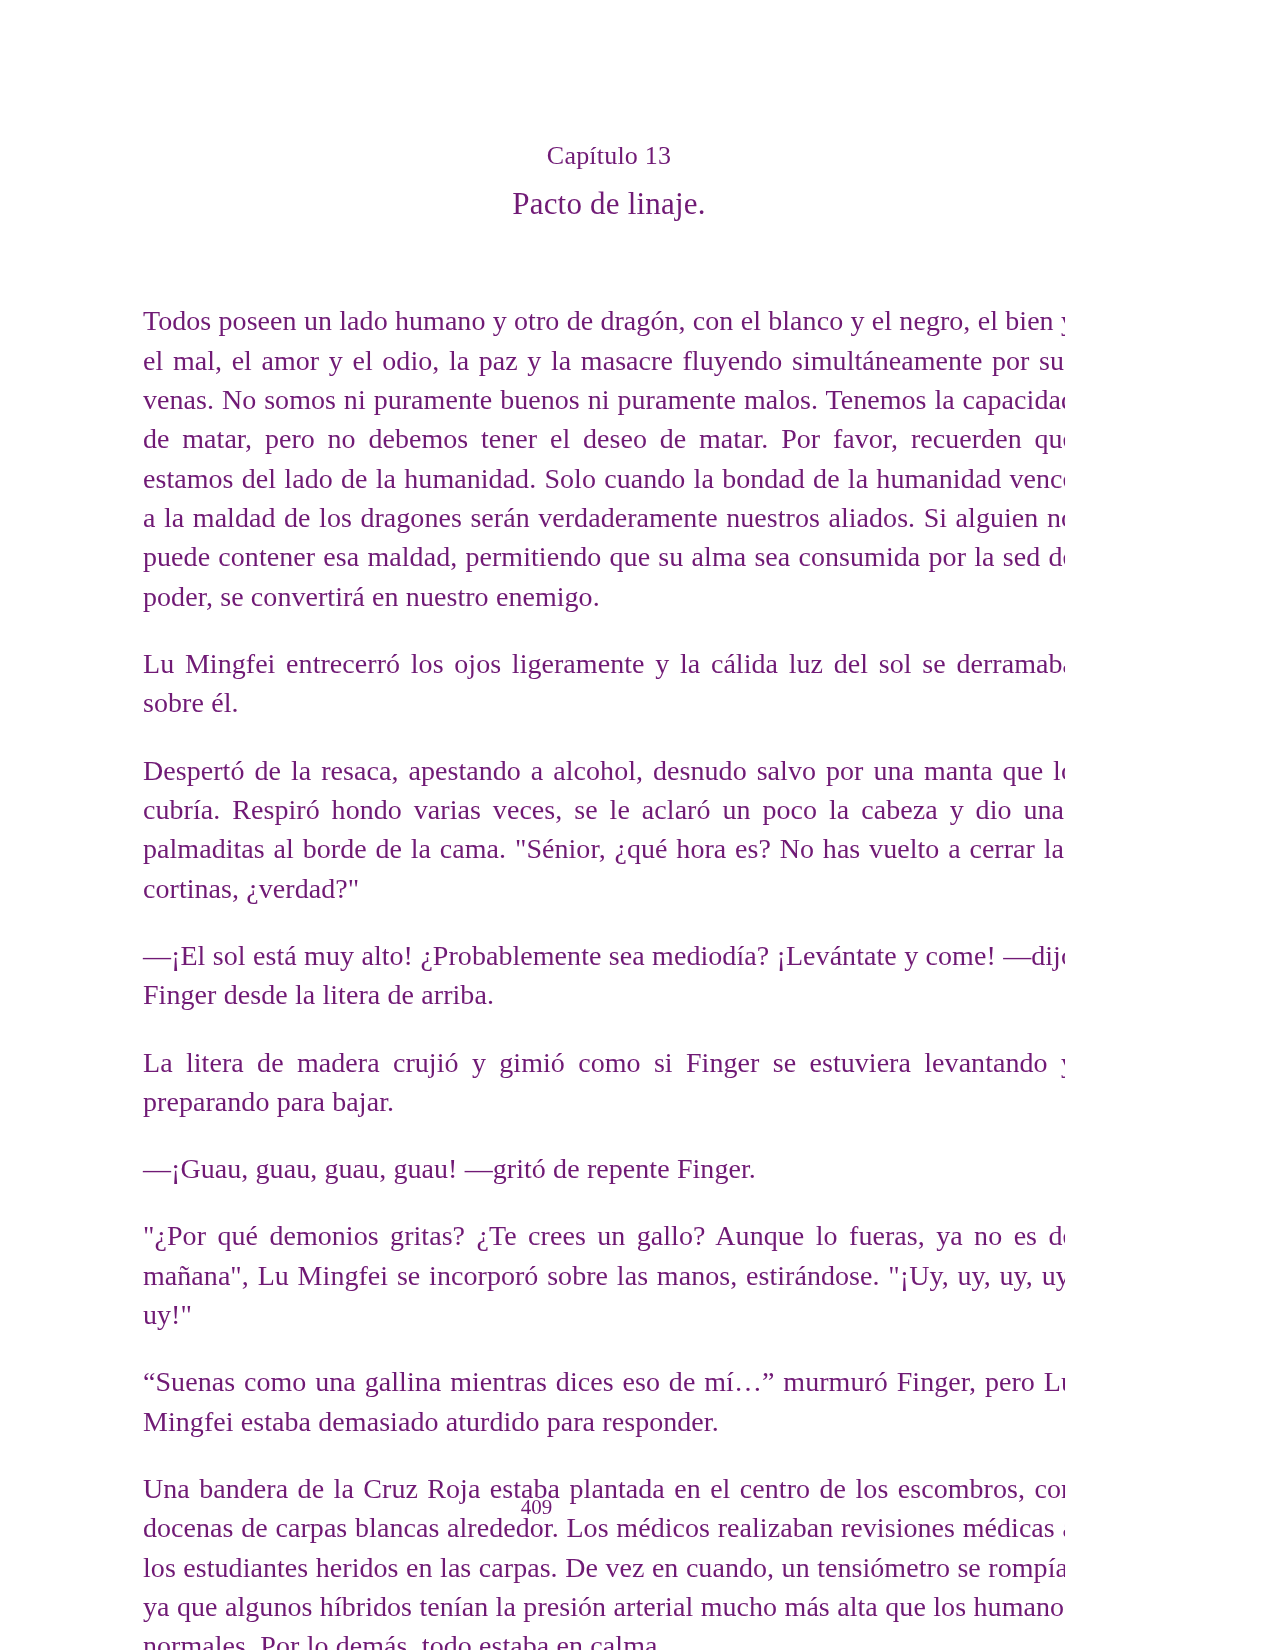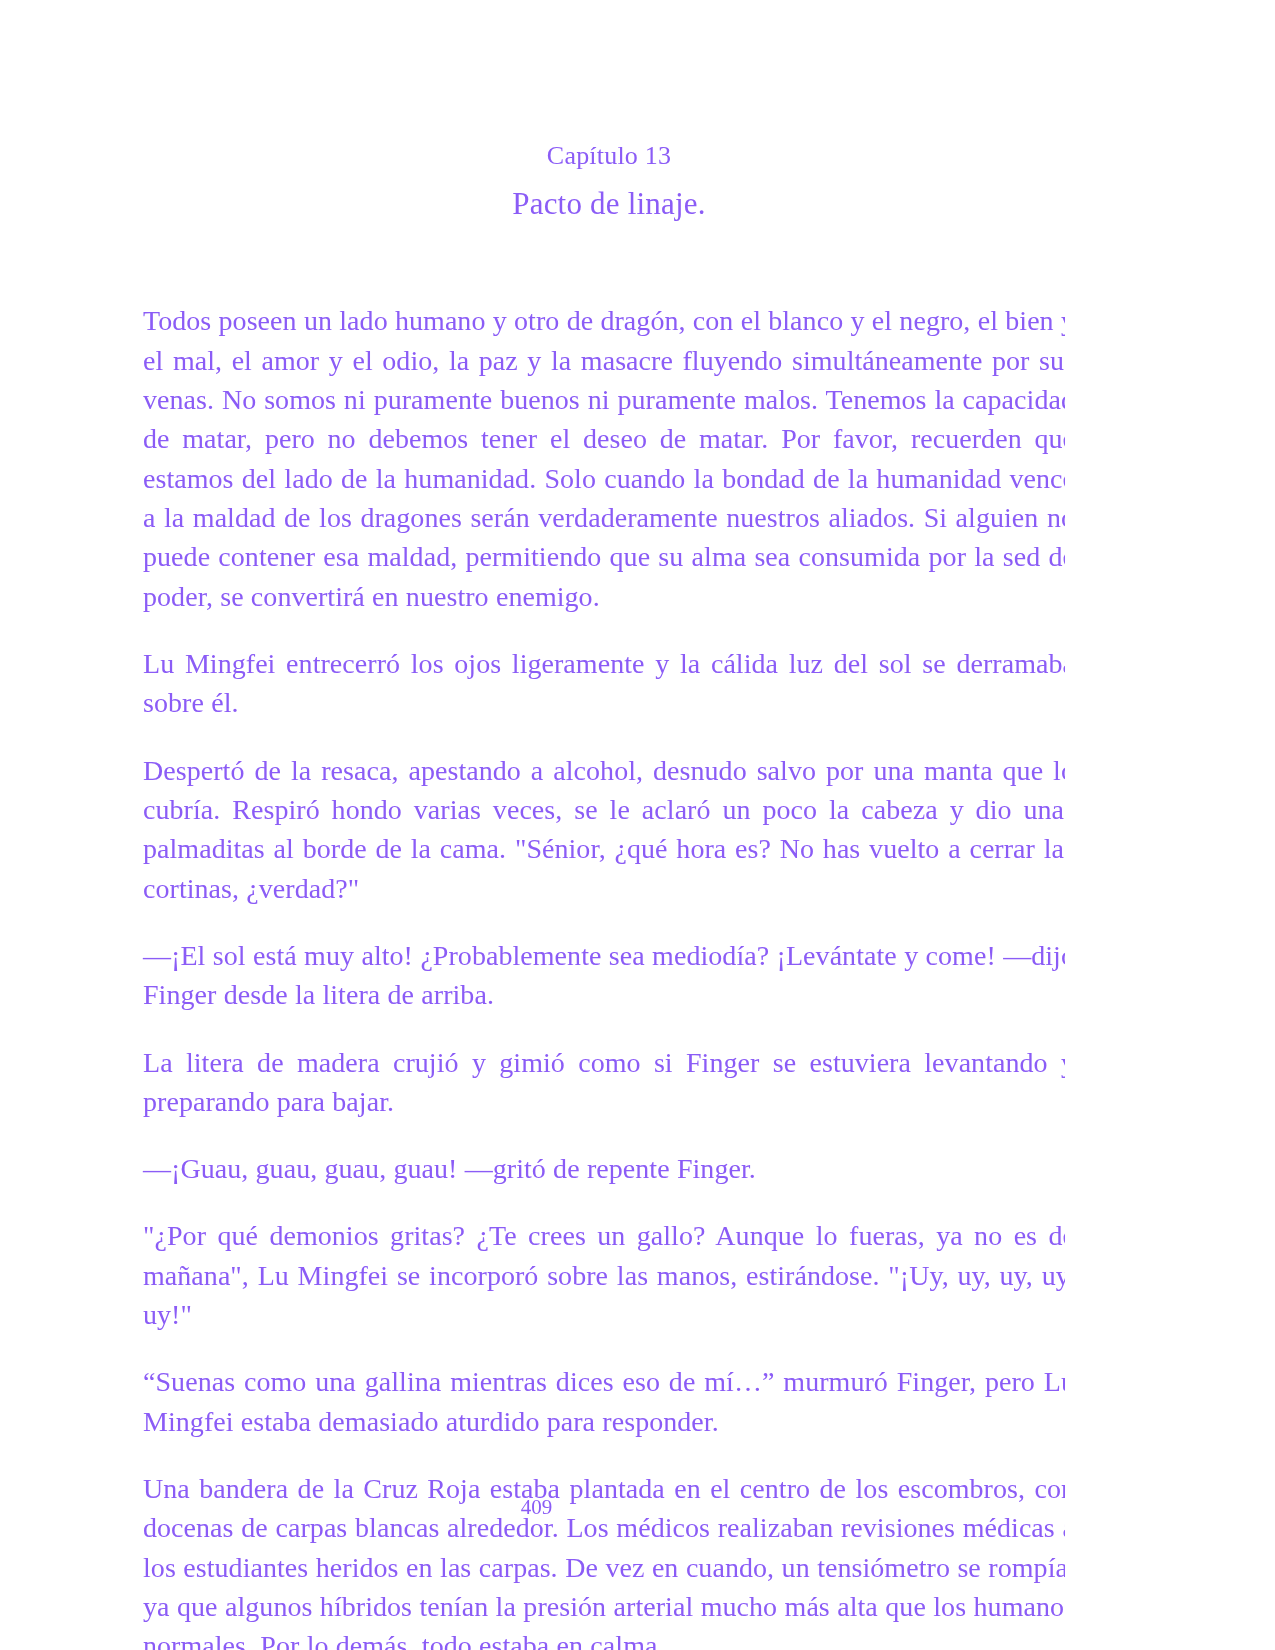--- a/index.html
+++ b/index.html
@@ -7,21 +7,21 @@
     padding: 0;
     background: #ffffff;
   }
   .page {
     position: relative;
     width: 1065px;
     height: 1650px;
     background: #ffffff;
     box-sizing: border-box;
     font-family: "Liberation Serif", "DejaVu Serif", serif;
-    color: #8b5cf6;
+    color: #701a75;
     overflow: hidden;
   }
   .content {
     position: absolute;
     left: 143px;
     top: 0;
     width: 932px;
   }
   .chapter-head {
     text-align: center;

